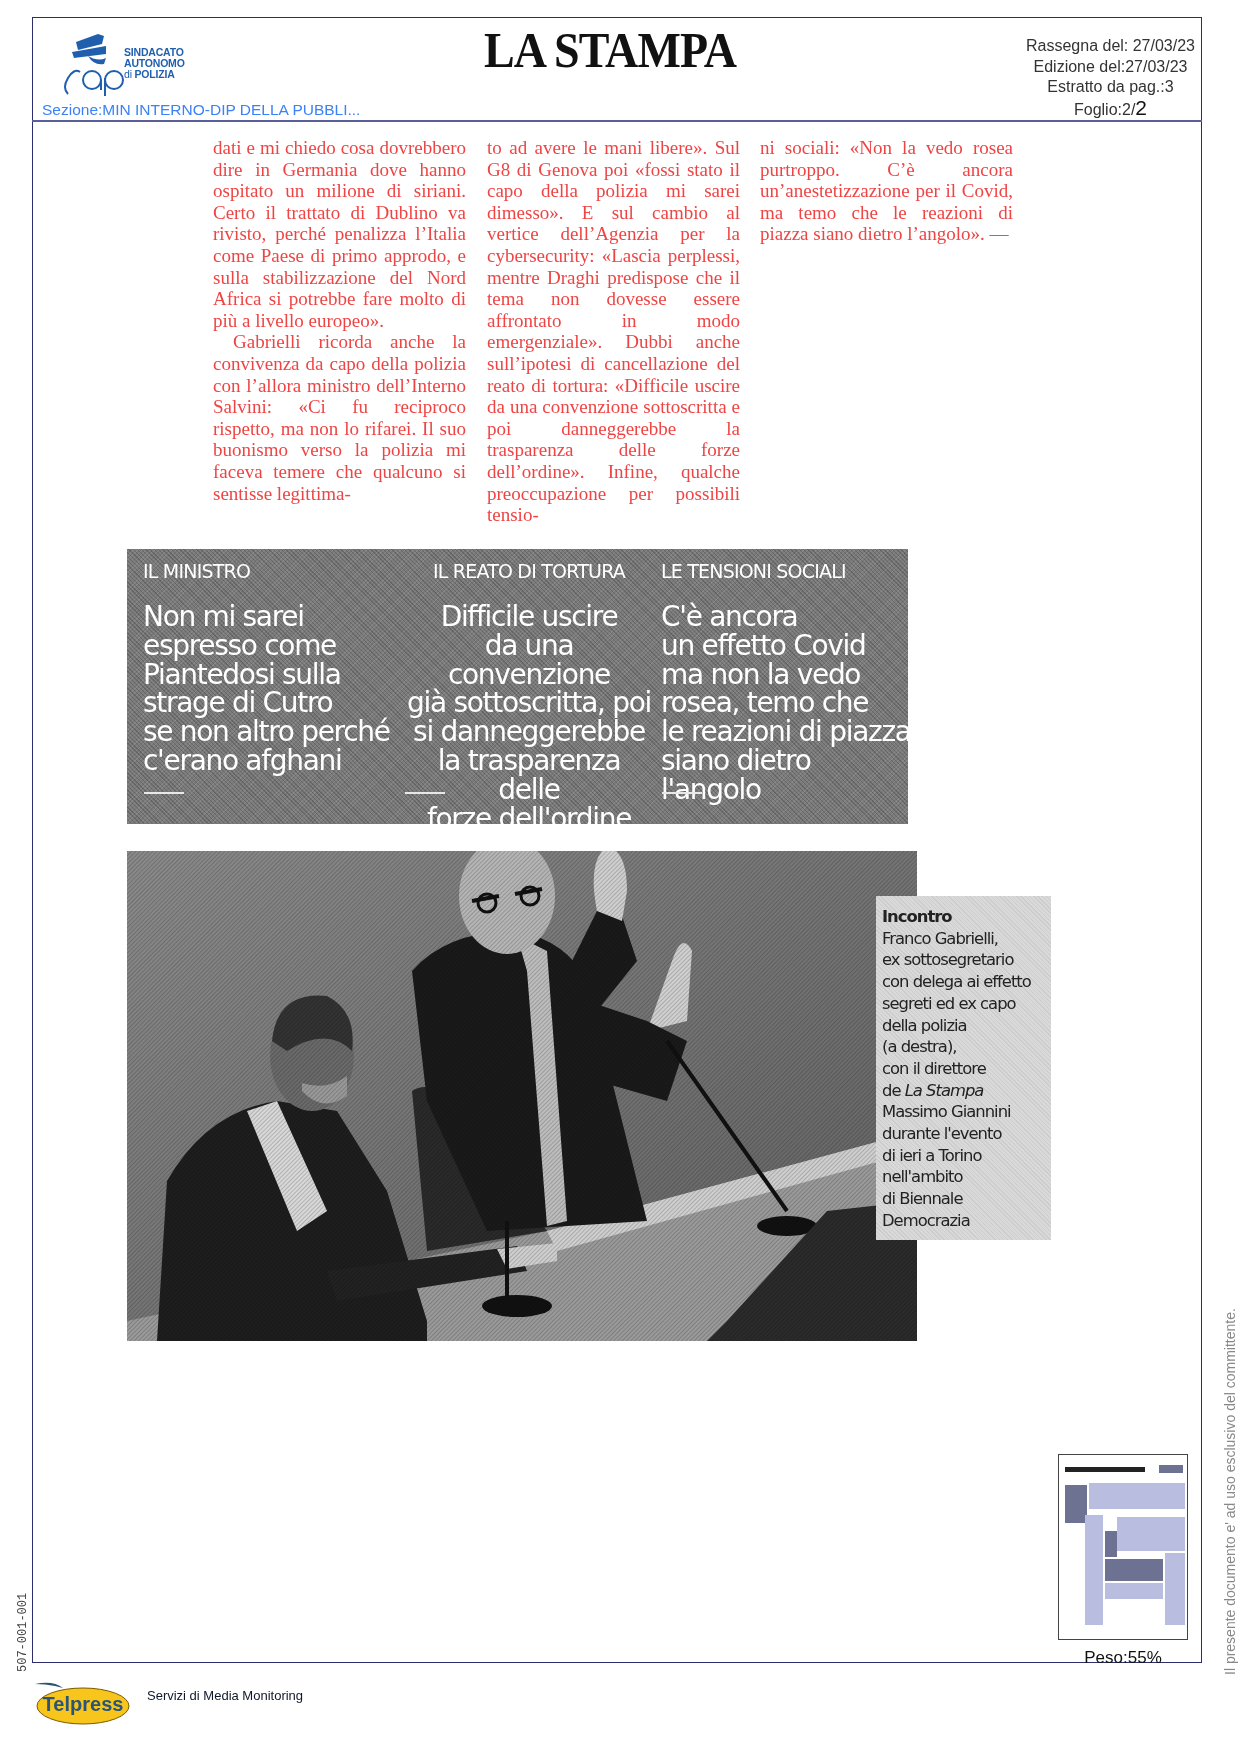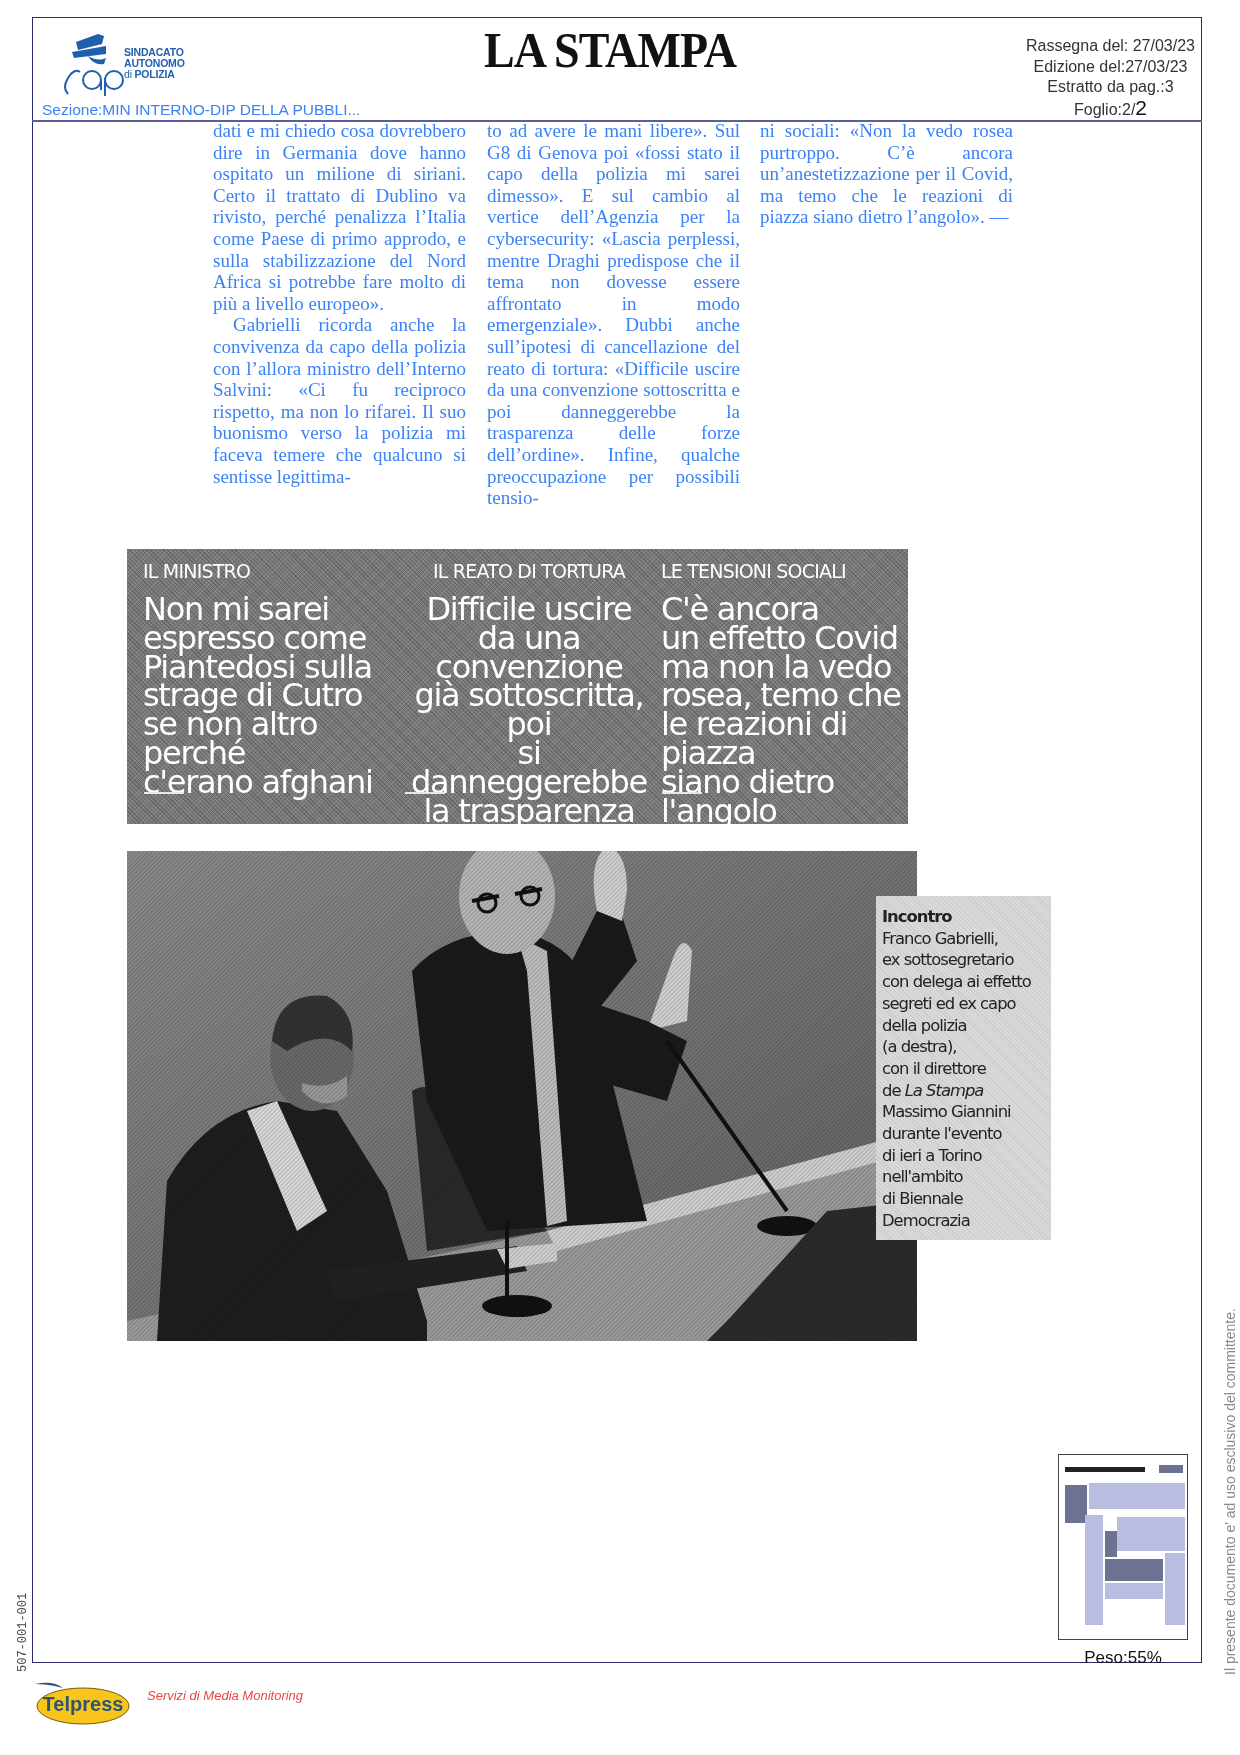--- a/index.html
+++ b/index.html
@@ -13,35 +13,35 @@
   .logo-text { position: absolute; left: 124px; top: 47px; font-family: "Liberation Sans", sans-serif; font-weight: bold; font-size: 10.5px; line-height: 11px; color: #1f5fae; letter-spacing: -0.2px; }
   .logo-text .di { font-weight: normal; }
   .section { position: absolute; left: 42px; top: 101px; font-size: 15.5px; color: #3b82f6; }
 
   .masthead { position: absolute; left: 440px; top: 24px; width: 340px; text-align: center; font-family: "Liberation Serif", serif; font-weight: bold; font-size: 50px; letter-spacing: -1px; color: #111; line-height: 52px; transform: scaleX(0.92); }
 
   .meta { position: absolute; right: 45px; top: 36px; text-align: center; font-size: 16px; line-height: 20.5px; color: #333; }
   .meta .big { font-size: 21px; font-weight: normal; color: #111; }
 
   
-  .col { position: absolute; top: 120px; width: 253px; font-family: "Liberation Serif", serif; font-size: 19px; line-height: 21.6px; color: #3b82f6; text-align: justify; }
+  .col { position: absolute; top: 137px; width: 253px; font-family: "Liberation Serif", serif; font-size: 19px; line-height: 21.6px; color: #ef4444; text-align: justify; }
   .col p { margin: 0; }
   .col p.indent { text-indent: 20px; }
   .col1 { left: 213px; }
   .col2 { left: 487px; }
   .col3 { left: 760px; }
 
   
   .quotes { position: absolute; left: 127px; top: 549px; width: 781px; height: 275px;
     background-color: #7a7a7a;
     background-image: repeating-linear-gradient(45deg, rgba(0,0,0,0.18) 0 1px, transparent 1px 3px), repeating-linear-gradient(-45deg, rgba(255,255,255,0.10) 0 1px, transparent 1px 3px); }
   .q { position: absolute; top: 6px; width: 250px; color: #fff; }
   .q1 { left: 16px; } .q2 { left: 277px; text-align: center; } .q3 { left: 534px; }
   .q-label { font-family: "DejaVu Sans", sans-serif; font-weight: normal; font-size: 19px; letter-spacing: -0.8px; height: 36px; line-height: 32px; }
-  .q-text { font-family: "DejaVu Sans", sans-serif; font-size: 32px; line-height: 28.8px; letter-spacing: -1.3px; white-space: pre-line; margin-top: 4px; }
+  .q-text { font-family: "DejaVu Sans", sans-serif; font-size: 28px; line-height: 28.8px; letter-spacing: -1.3px; white-space: pre-line; margin-top: 12px; }
   .q-rule { position: absolute; top: 243px; width: 40px; height: 2px; background: #e8e8e8; }
 
   
   .photo { position: absolute; left: 127px; top: 851px; width: 790px; height: 490px; background: #6f6f6f; overflow: hidden; }
   .photo svg { display: block; }
   .caption { position: absolute; left: 876px; top: 896px; width: 175px; height: 344px; background: #d9d9d9;
     background-image: repeating-linear-gradient(45deg, rgba(0,0,0,0.06) 0 1px, transparent 1px 3px); }
   .caption-inner { padding: 10px 0 0 6px; font-family: "DejaVu Sans", sans-serif; font-size: 16.4px; line-height: 21.7px; letter-spacing: -1px; color: #222; }
   .caption-inner .cap-title { font-weight: bold; display: block; }
   .caption-inner .italic { font-style: italic; }
@@ -50,21 +50,21 @@
   .thumb { position: absolute; left: 1058px; top: 1454px; width: 130px; height: 186px; border: 1.5px solid #444; box-sizing: border-box; background: #fff; }
   .thumb .blk { position: absolute; background: #b9bde0; }
   .thumb .dk { position: absolute; background: #222; }
   .thumb .gr { position: absolute; background: #6d7292; }
   .peso { position: absolute; left: 1058px; top: 1648px; width: 130px; text-align: center; font-size: 17px; color: #111; }
 
   .disclaimer { position: absolute; left: 1222px; top: 1675px; transform-origin: 0 0; transform: rotate(-90deg); font-size: 14px; color: #888; white-space: nowrap; }
   .code { position: absolute; left: 16px; top: 1672px; transform-origin: 0 0; transform: rotate(-90deg); font-family: "Liberation Mono", monospace; font-size: 12px; color: #444; white-space: nowrap; }
 
   .telpress { position: absolute; left: 33px; top: 1678px; width: 98px; height: 48px; }
-  .footer-text { position: absolute; left: 147px; top: 1688px; font-size: 13px; color: #ef4444; font-style: italic; }
+  .footer-text { position: absolute; left: 147px; top: 1688px; font-size: 13px; color: #0f172a; }
 </style>
 </head>
 <body>
 
 <div class="frame"></div>
 <div class="header-rule"></div>
 
 <div class="logo">
   <svg width="140" height="68" viewBox="0 0 140 68">
     <path d="M18 14 L40 6 L46 8 L44 16 L20 22 Z" fill="#1f5fae"></path>

